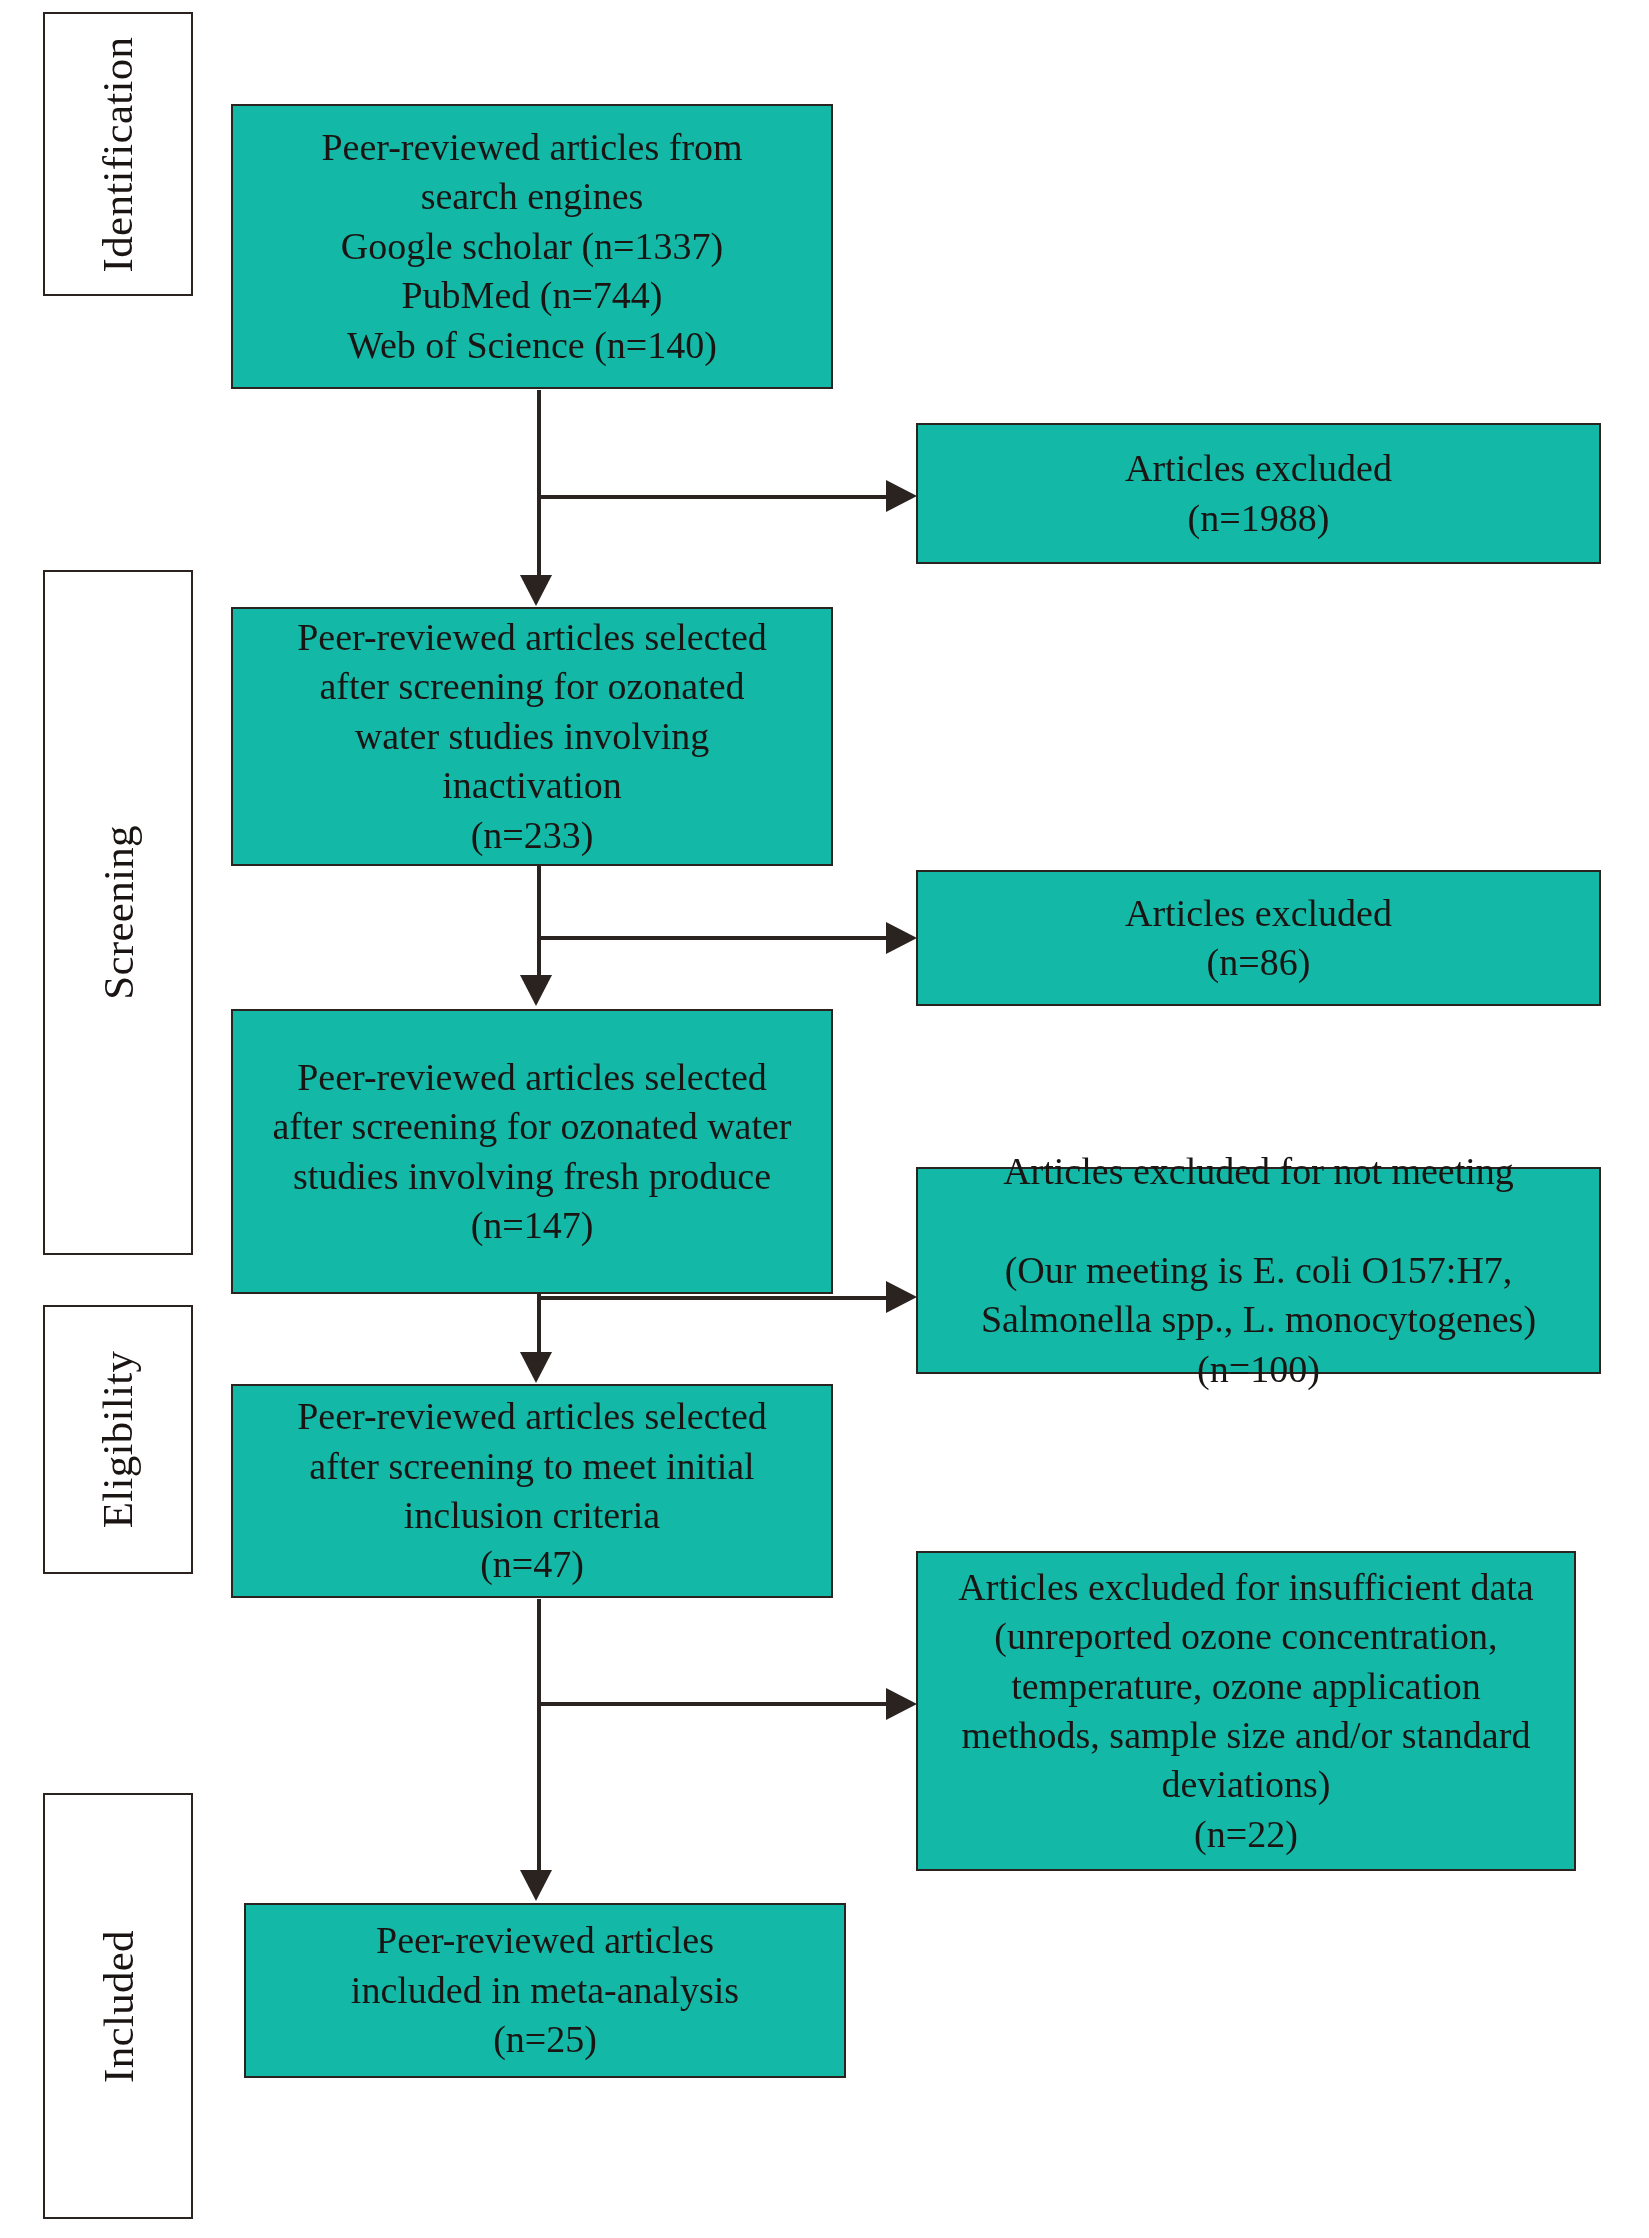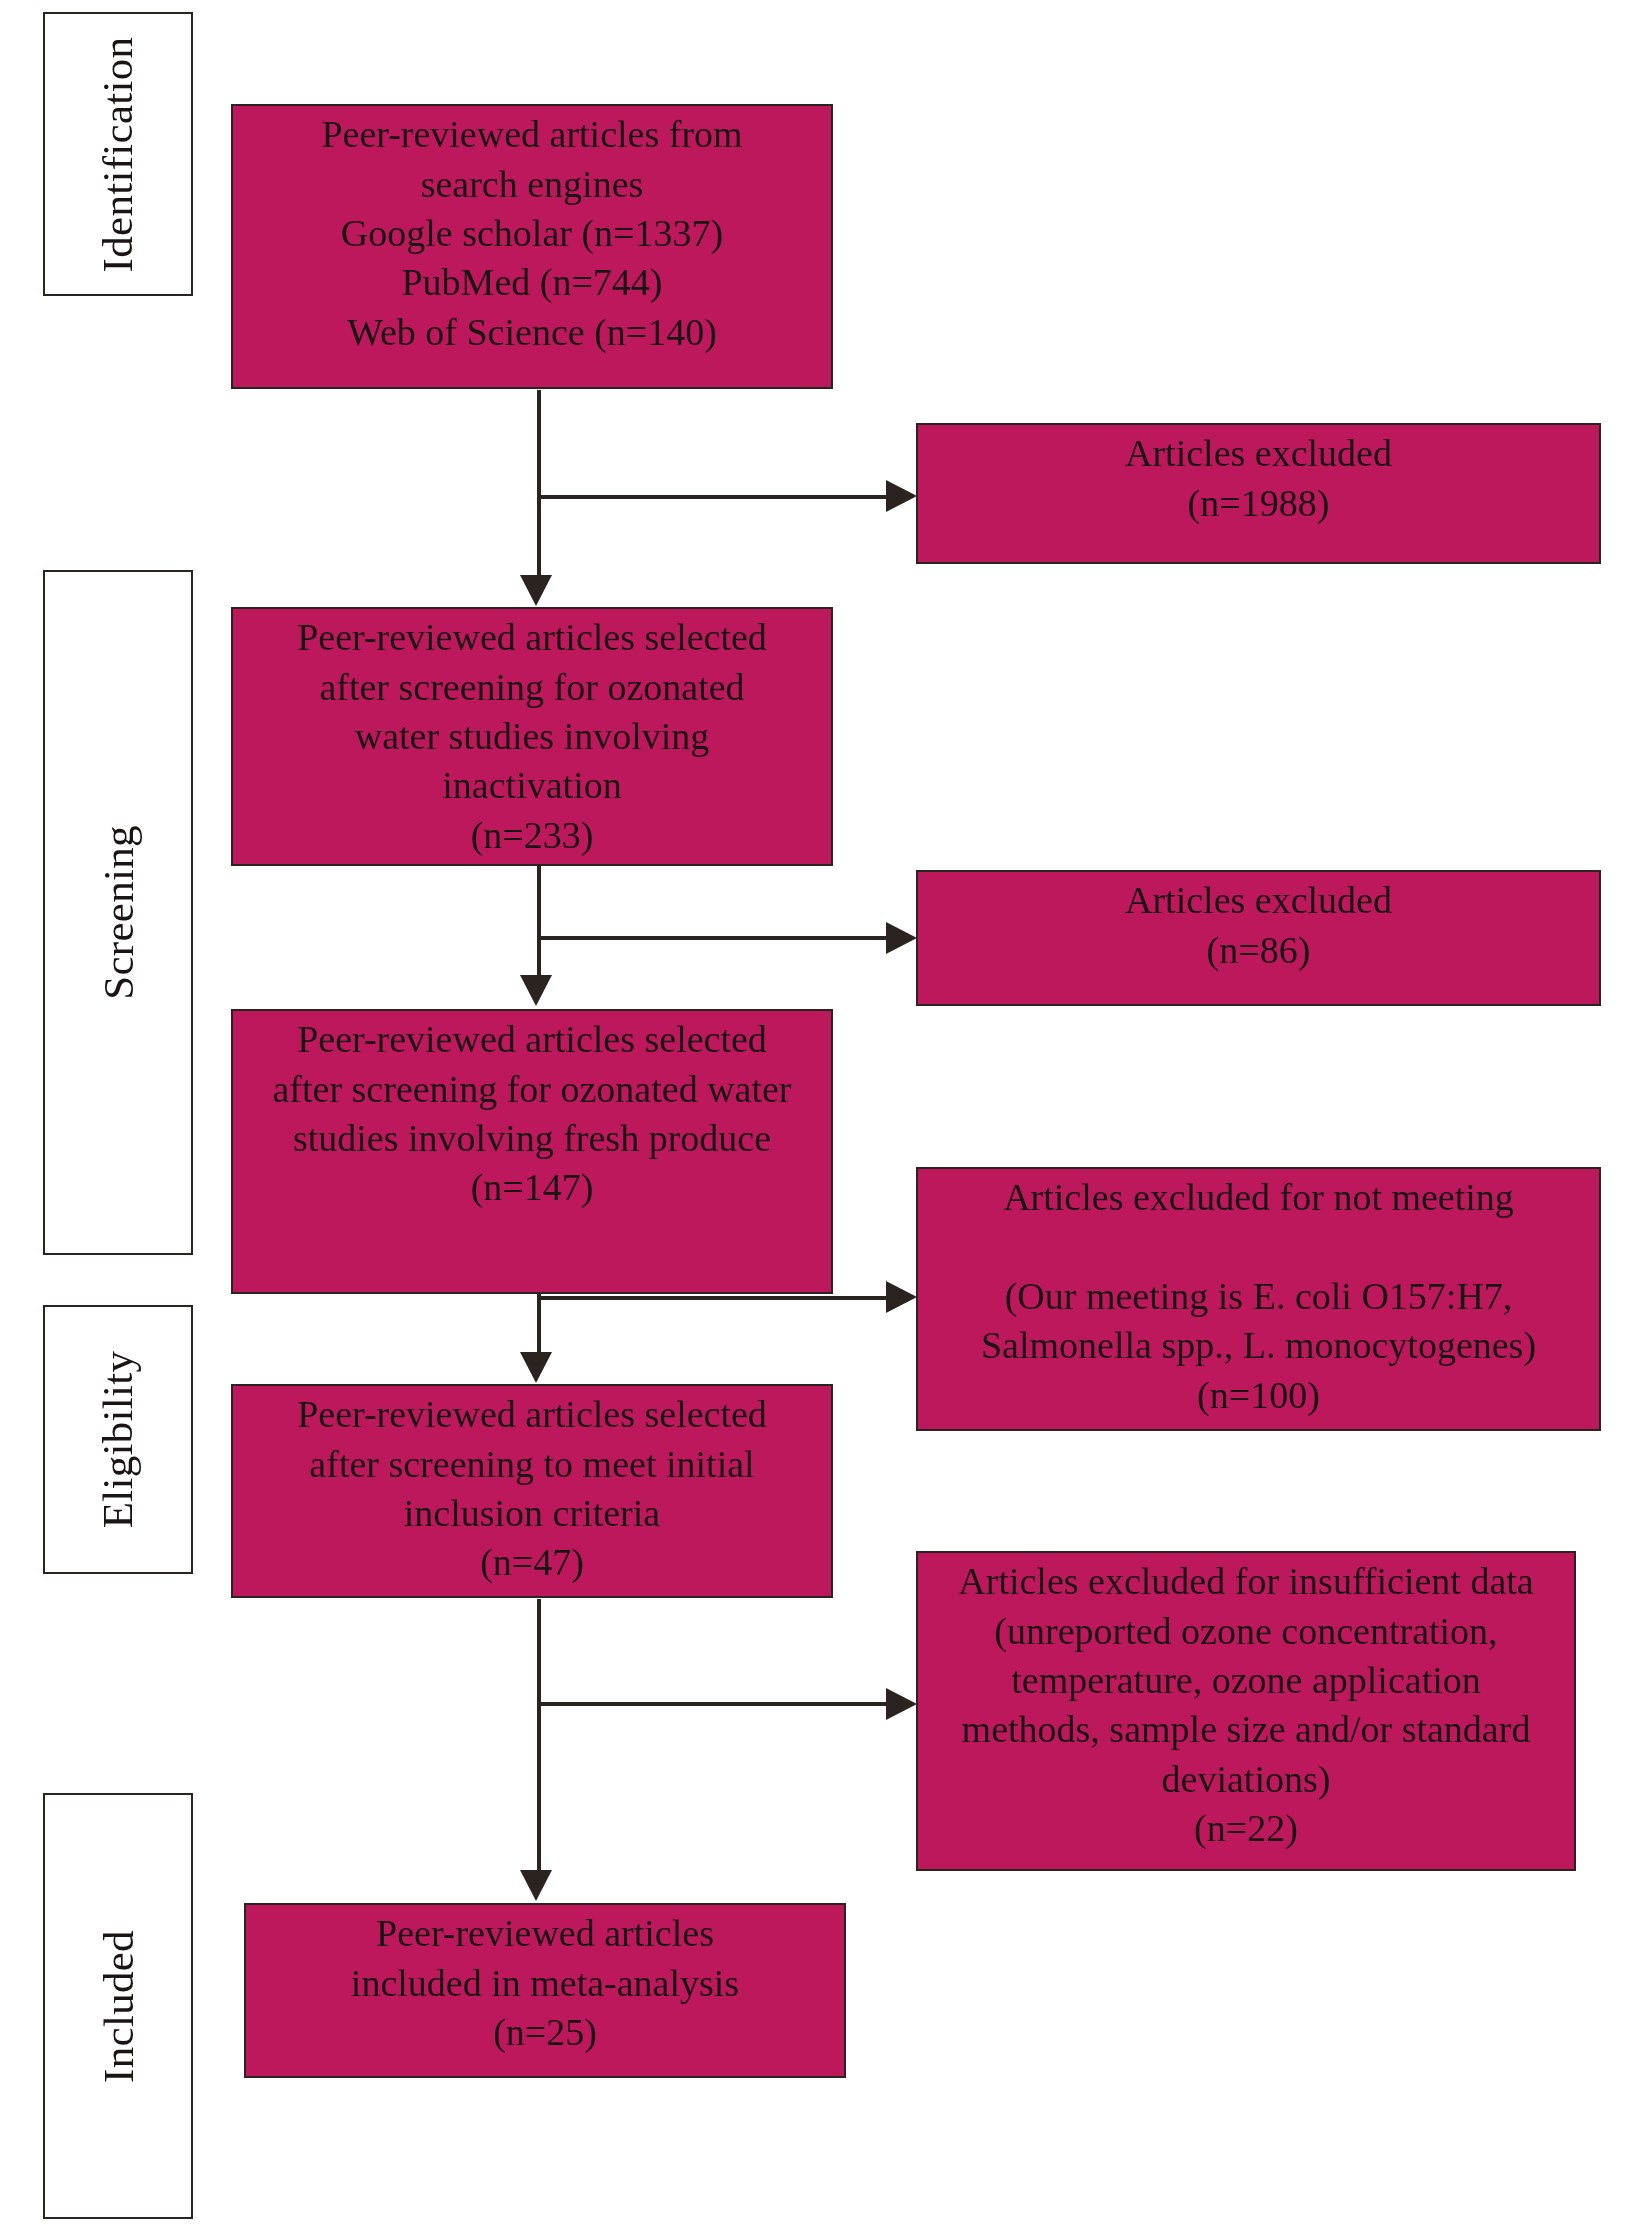--- a/index.html
+++ b/index.html
@@ -33,23 +33,24 @@
     font-size: 43px;
     line-height: 1;
     letter-spacing: 0.3px;
     color: #1a1413;
   }
 
   
   .flow-box {
     position: absolute;
     border: 2.8px solid #2b2320;
-    background: #be185d;
+    background: #14b8a6;
     box-sizing: border-box;
     display: flex;
+    align-items: center;
     justify-content: center;
     text-align: center;
     padding: 4.2px 12.5px;
   }
   .flow-text {
     font-size: 38px;
     line-height: 1.30;
     white-space: pre-line;
     color: #1a1413;
   }
@@ -143,21 +144,21 @@
   <div class="flow-box" style="left:916px; top:423px; width:685px; height:141px;">
     <span class="flow-text">Articles excluded
 (n=1988)</span>
   </div>
 
   <div class="flow-box" style="left:916px; top:870px; width:685px; height:136px;">
     <span class="flow-text">Articles excluded
 (n=86)</span>
   </div>
 
-  <div class="flow-box" style="left:916px; top:1167px; width:685px; height:264px;">
+  <div class="flow-box" style="left:916px; top:1167px; width:685px; height:207px;">
     <span class="flow-text"><span>Articles excluded for not meeting</span><br><br><span>(Our meeting is </span><span class="it">E. coli</span><span> O157:H7,</span><br><span class="it">Salmonella</span><span> spp</span><span class="it">., L. monocytogenes</span><span>)</span><br><span>(n=100)</span></span>
   </div>
 
   <div class="flow-box" style="left:916px; top:1551px; width:660px; height:320px;">
     <span class="flow-text">Articles excluded for insufficient data
 (unreported ozone concentration,
 temperature, ozone application
 methods, sample size and/or standard
 deviations)
 (n=22)</span>

